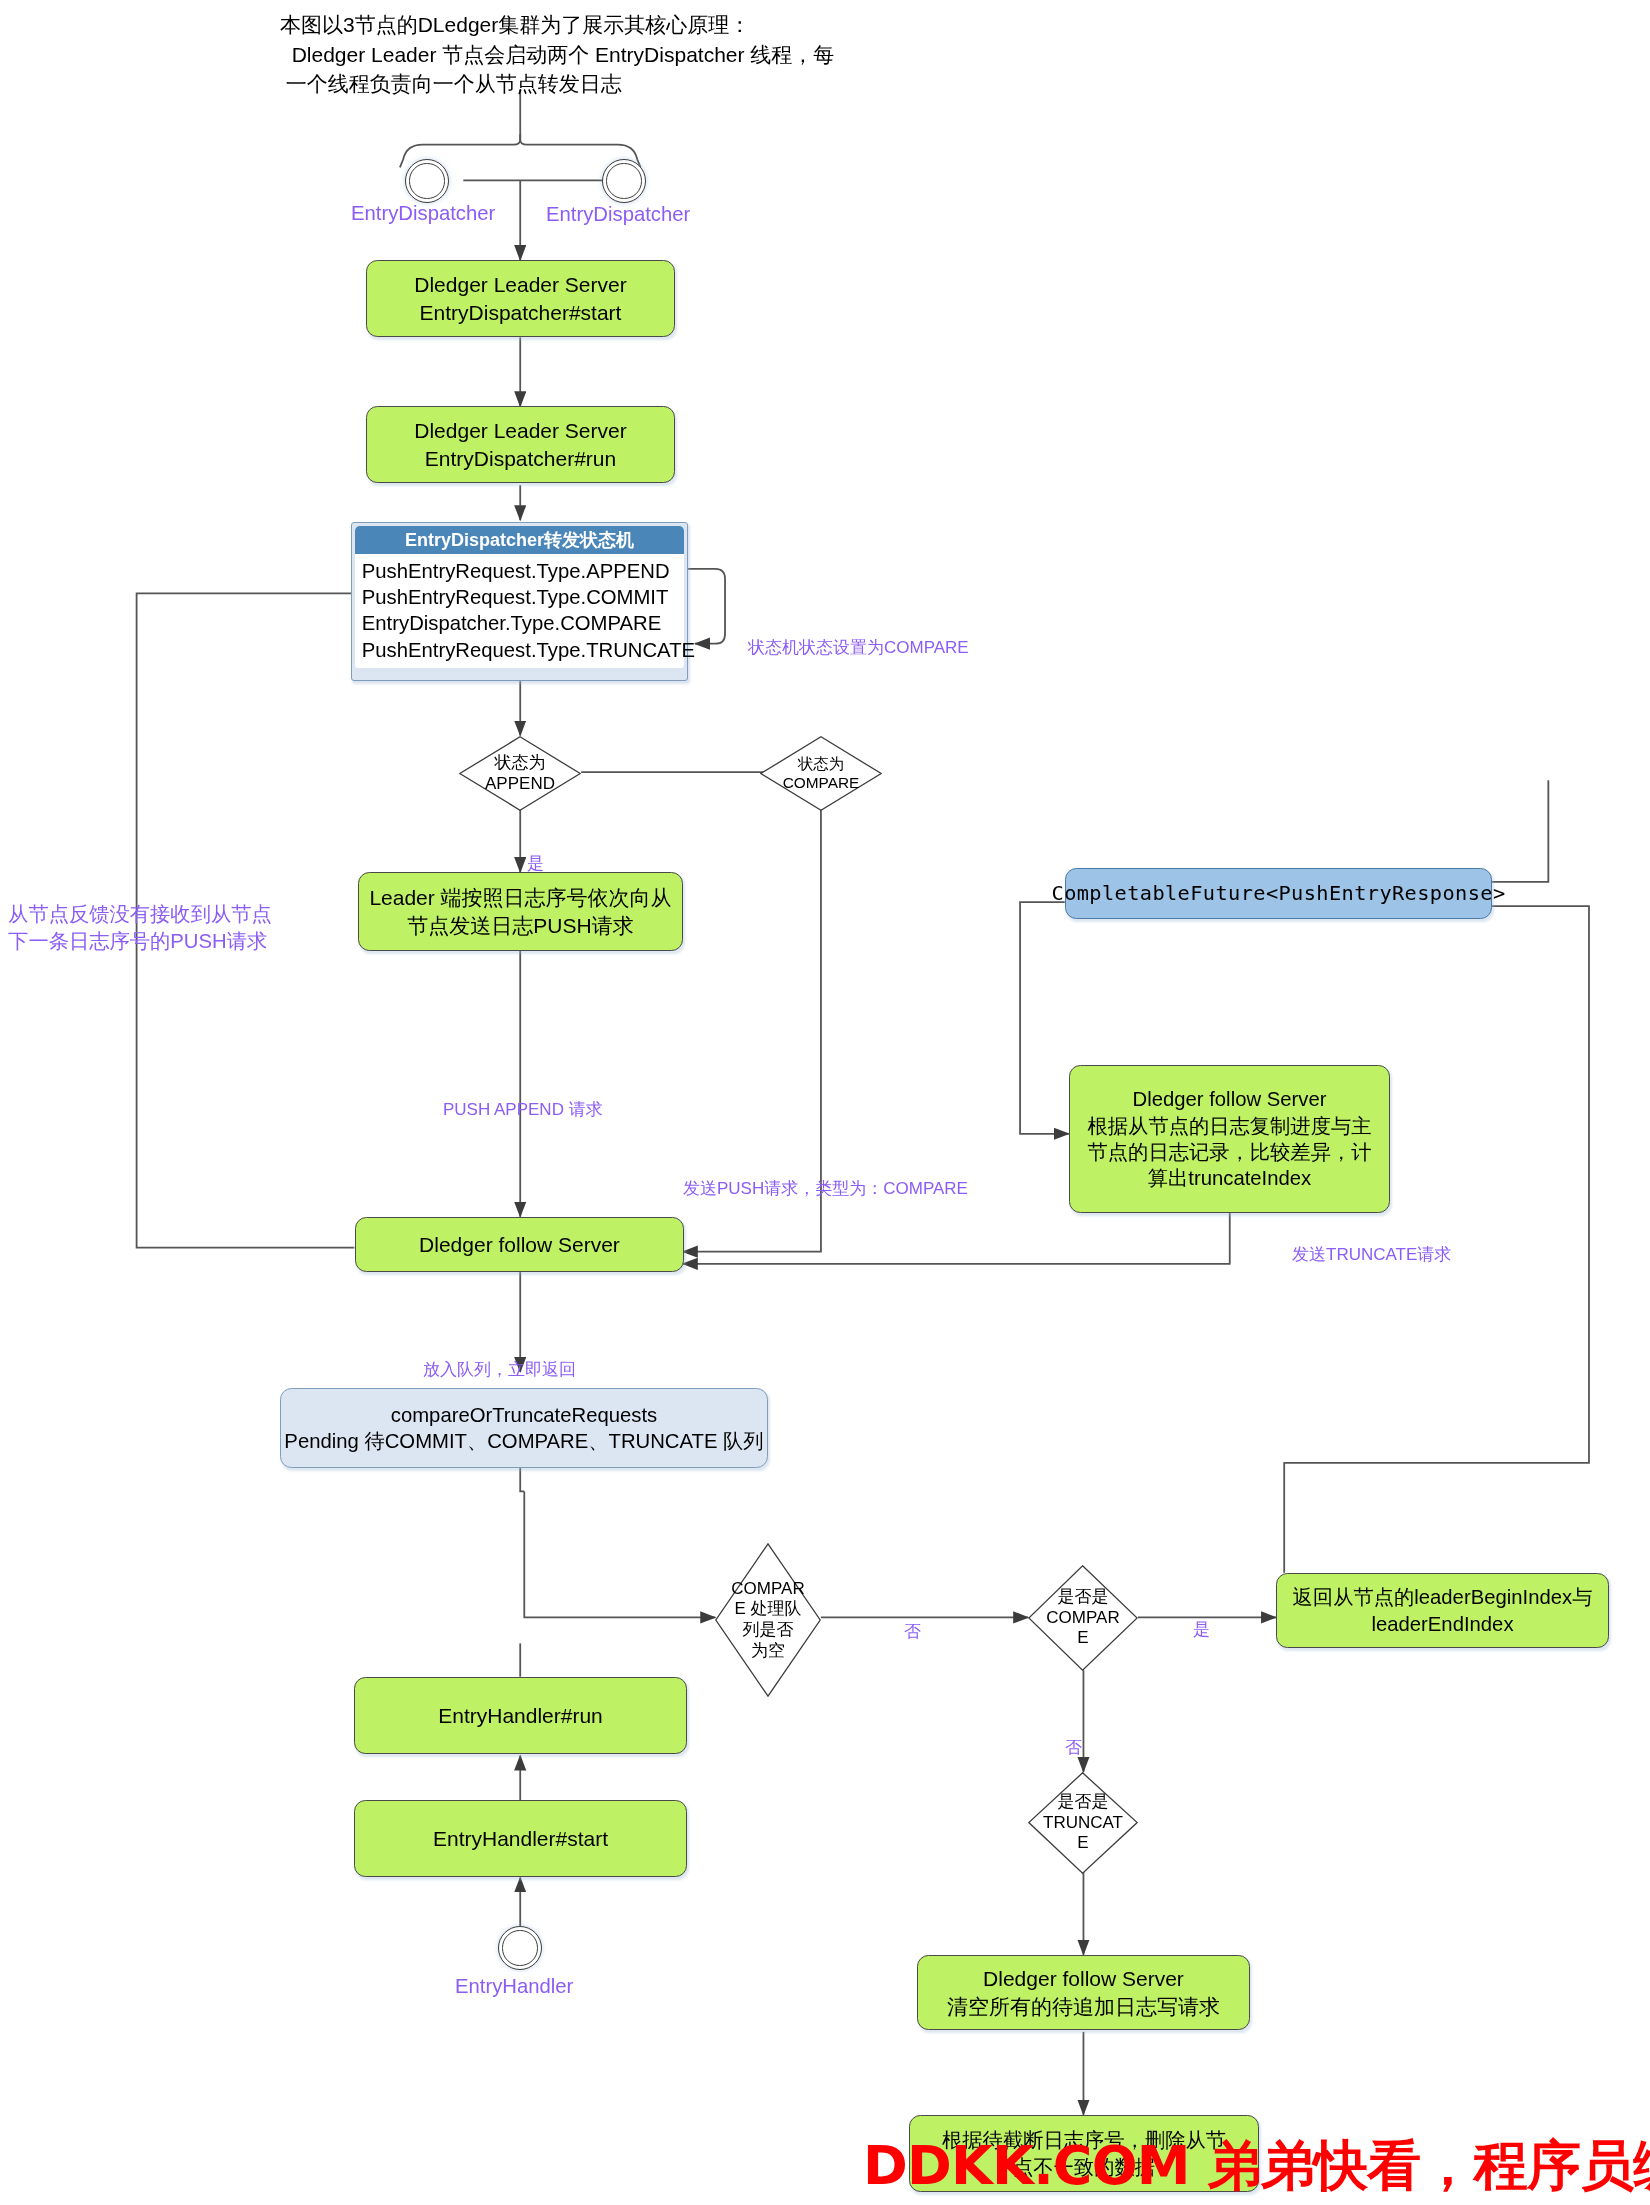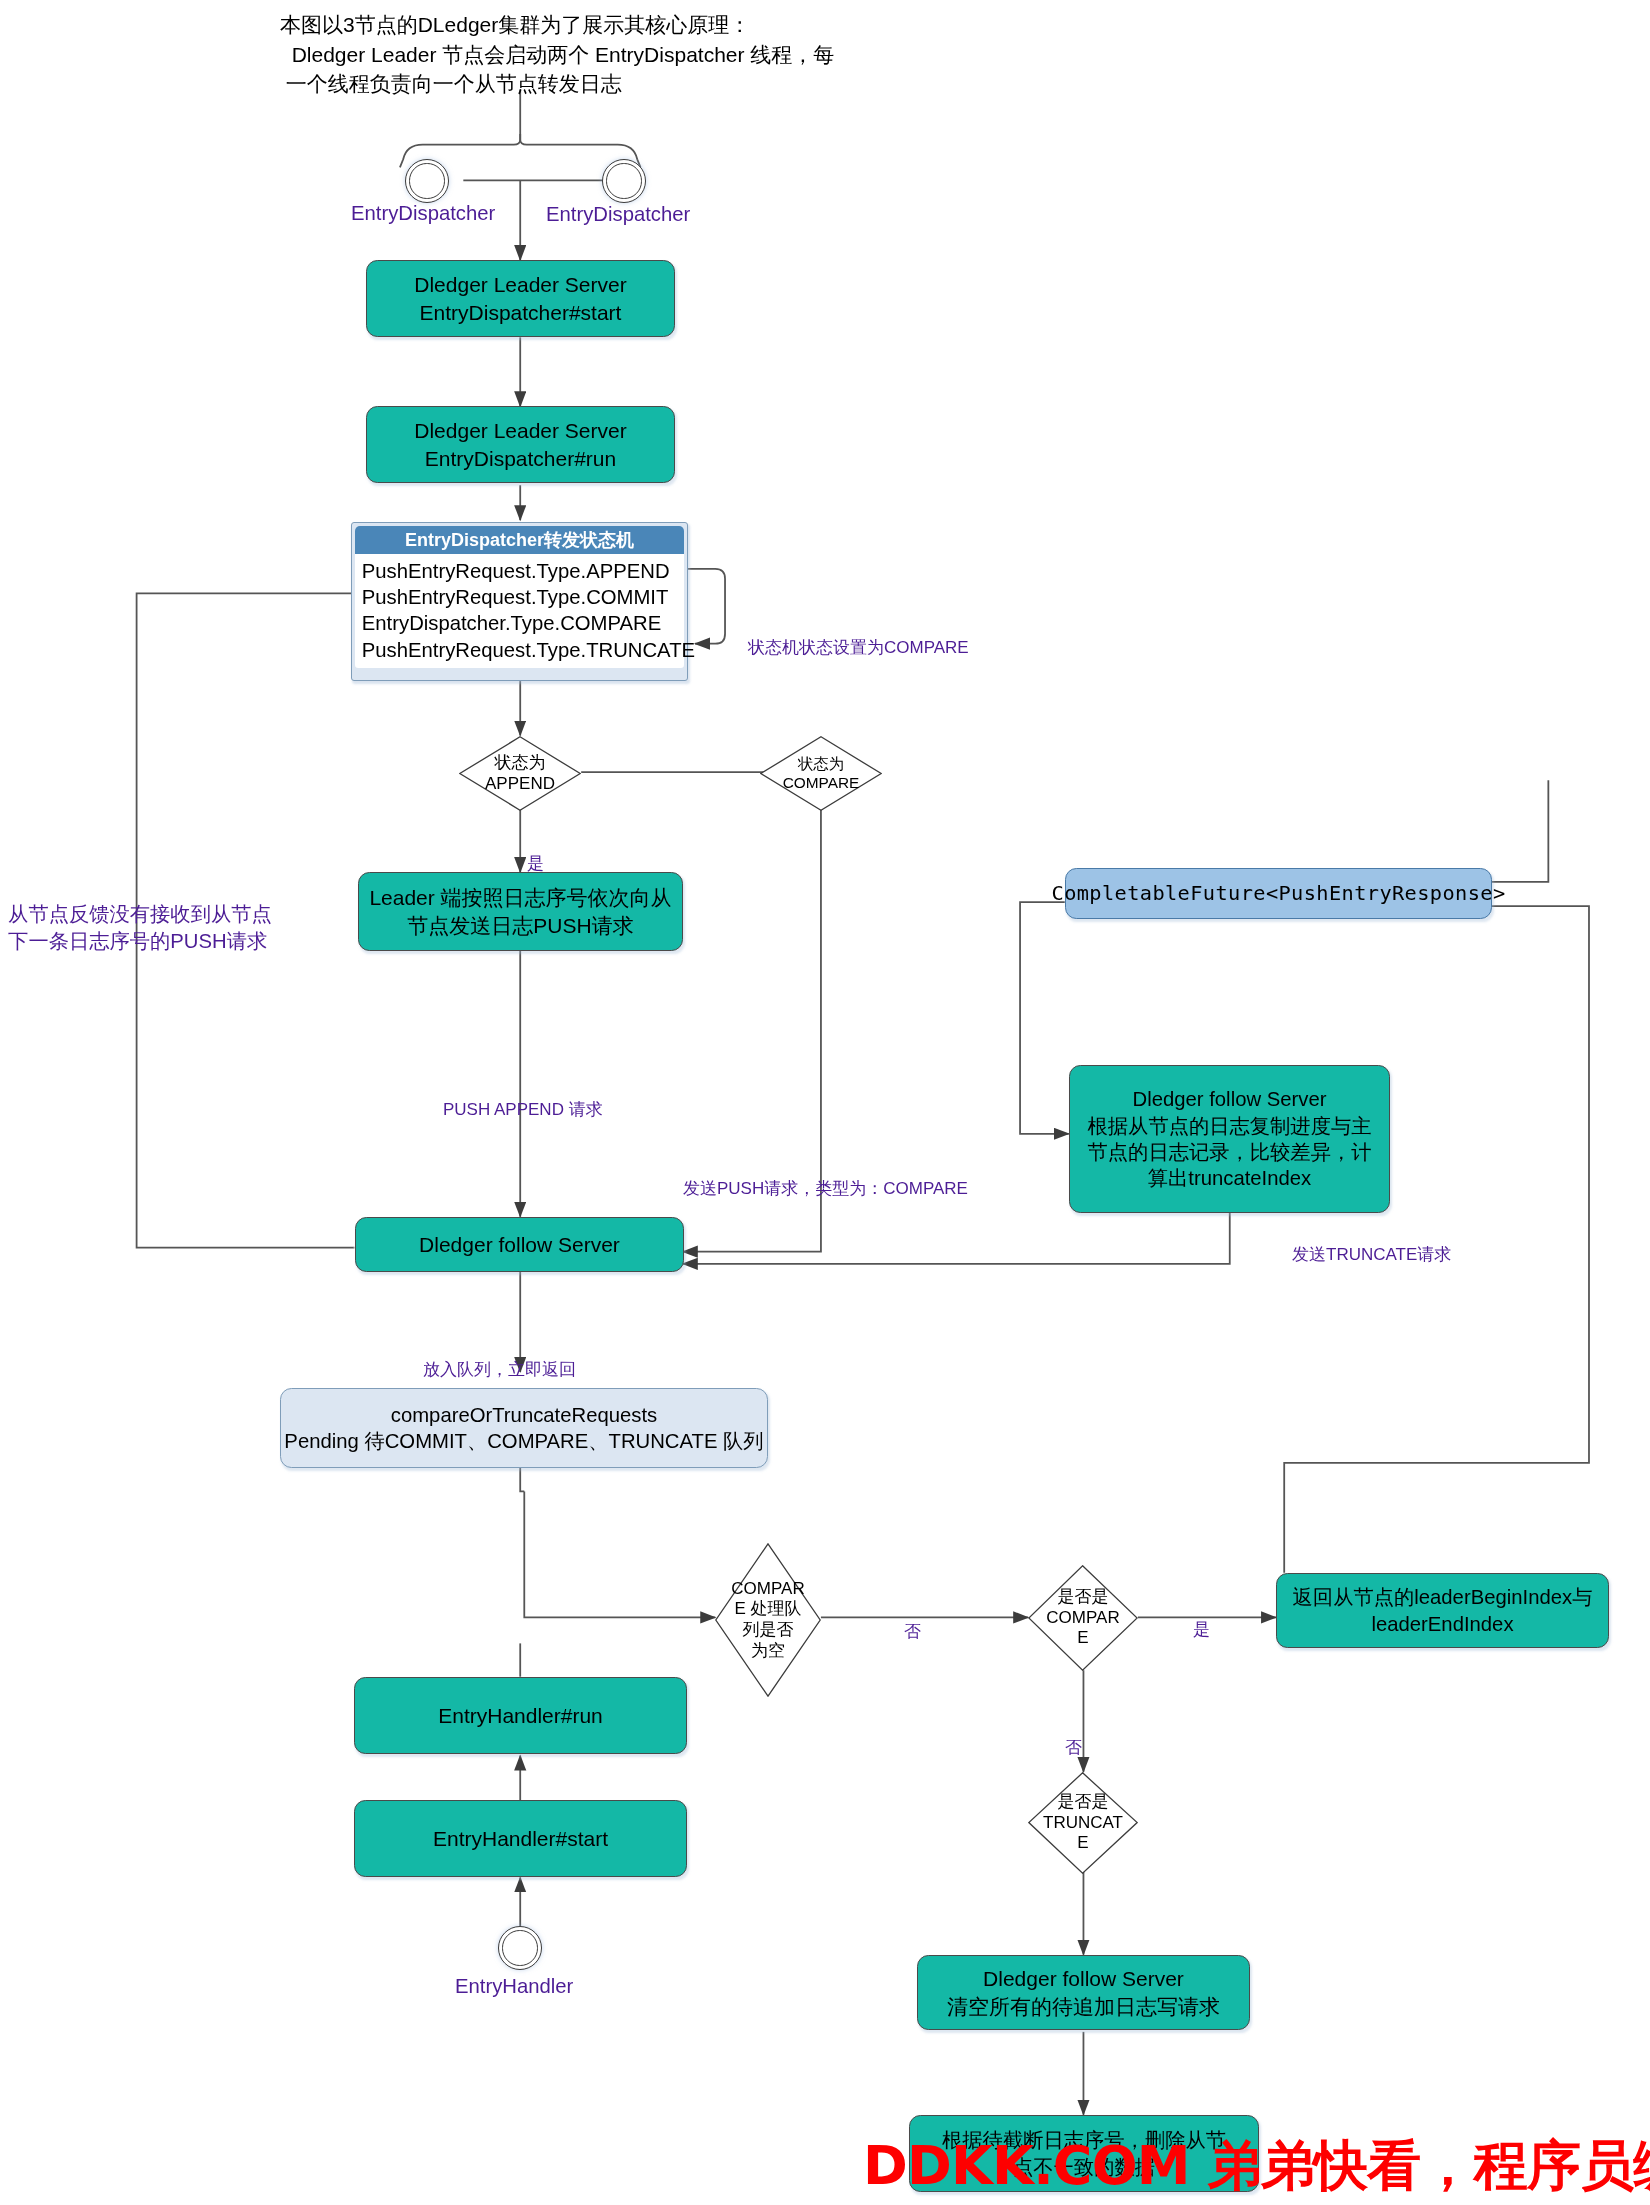--- a/index.html
+++ b/index.html
@@ -31,21 +31,21 @@
     display: flex;
     align-items: center;
     justify-content: center;
     text-align: center;
     line-height: 1.30;
   }
   
   .box {
     border: 1.2px solid #4a4a4a;
     border-radius: 11.4px;
-    background: #14b8a6;
+    background: #bef264;
     box-shadow: 1.6px 2.4px 2.4px rgba(160,185,215,0.35);
     font-size: 21px;
     padding: 3.3px 8.1px;
   }
   .box.blue {
     background: #dce6f2;
     border-color: #7f9db9;
   }
   .box.midblue {
     background: #9dc3e6;
@@ -121,21 +121,21 @@
     left: 3.3px; top: 3.3px; right: 3.3px; bottom: 3.3px;
     border: 1.6px solid #3c3c3c;
     border-radius: 50%;
   }
   
   .label {
     position: absolute;
     font-size: 18px;
     line-height: 1.35;
     white-space: pre;
-    color: #4c1d95;
+    color: #8b5cf6;
   }
   .label.big {
     font-size: 20.3px;
   }
   .label.edge {
     font-size: 17px;
     margin-top: 26px;
   }
   .title-block {
     position: absolute;

